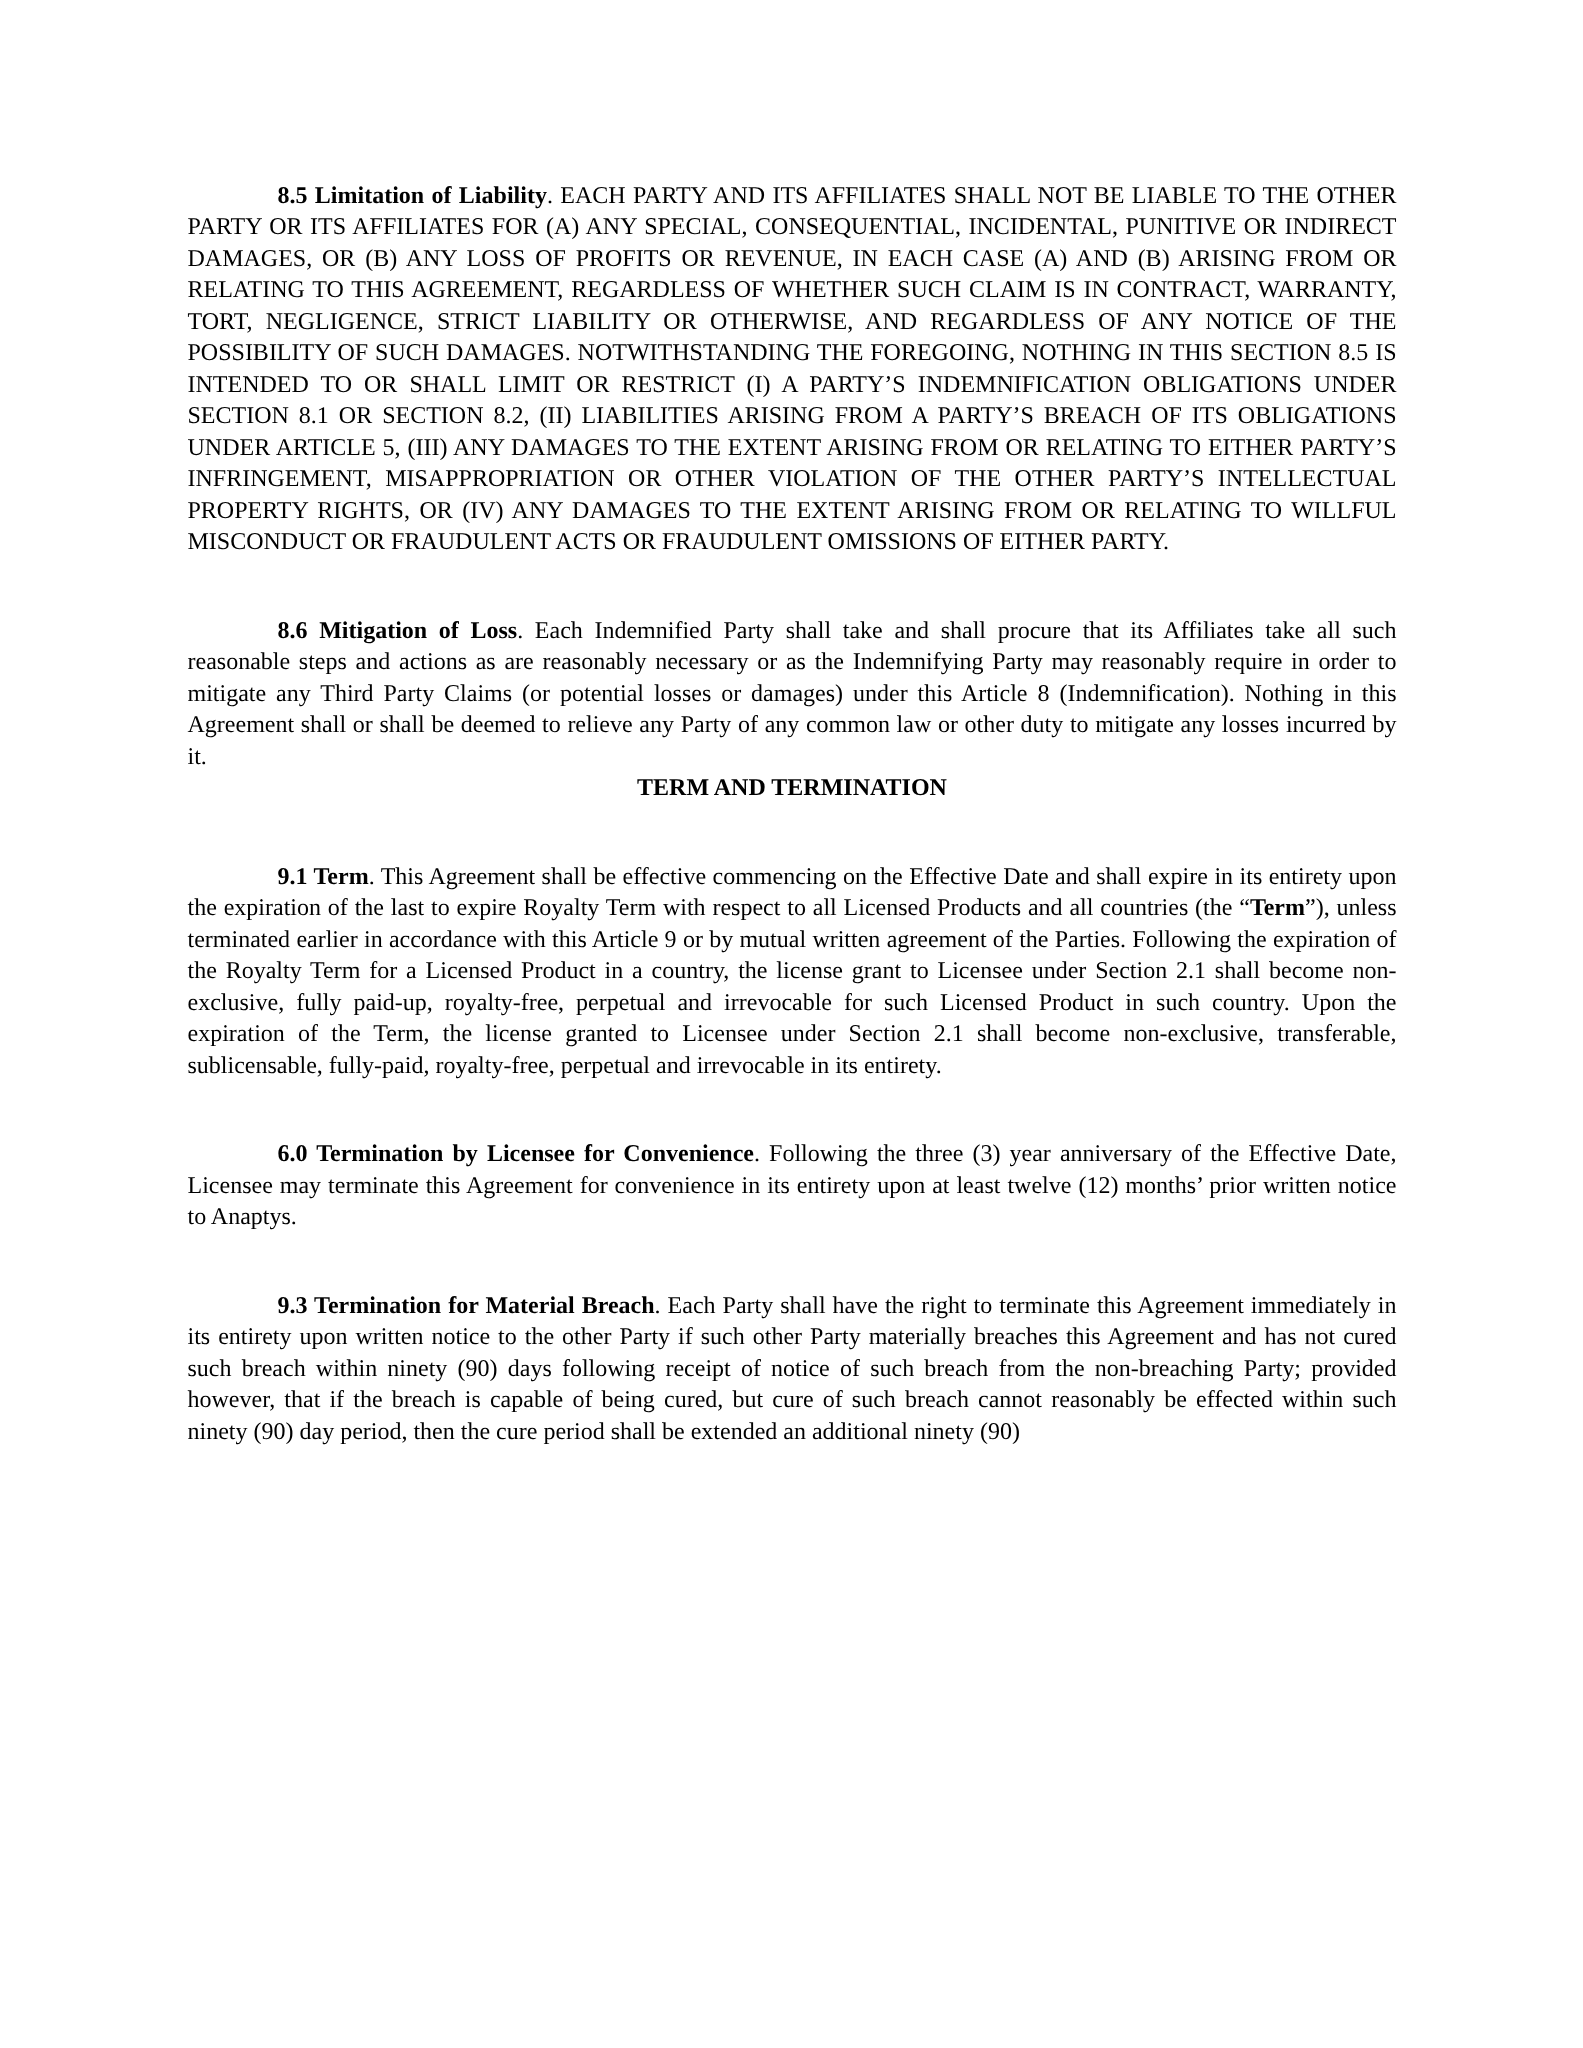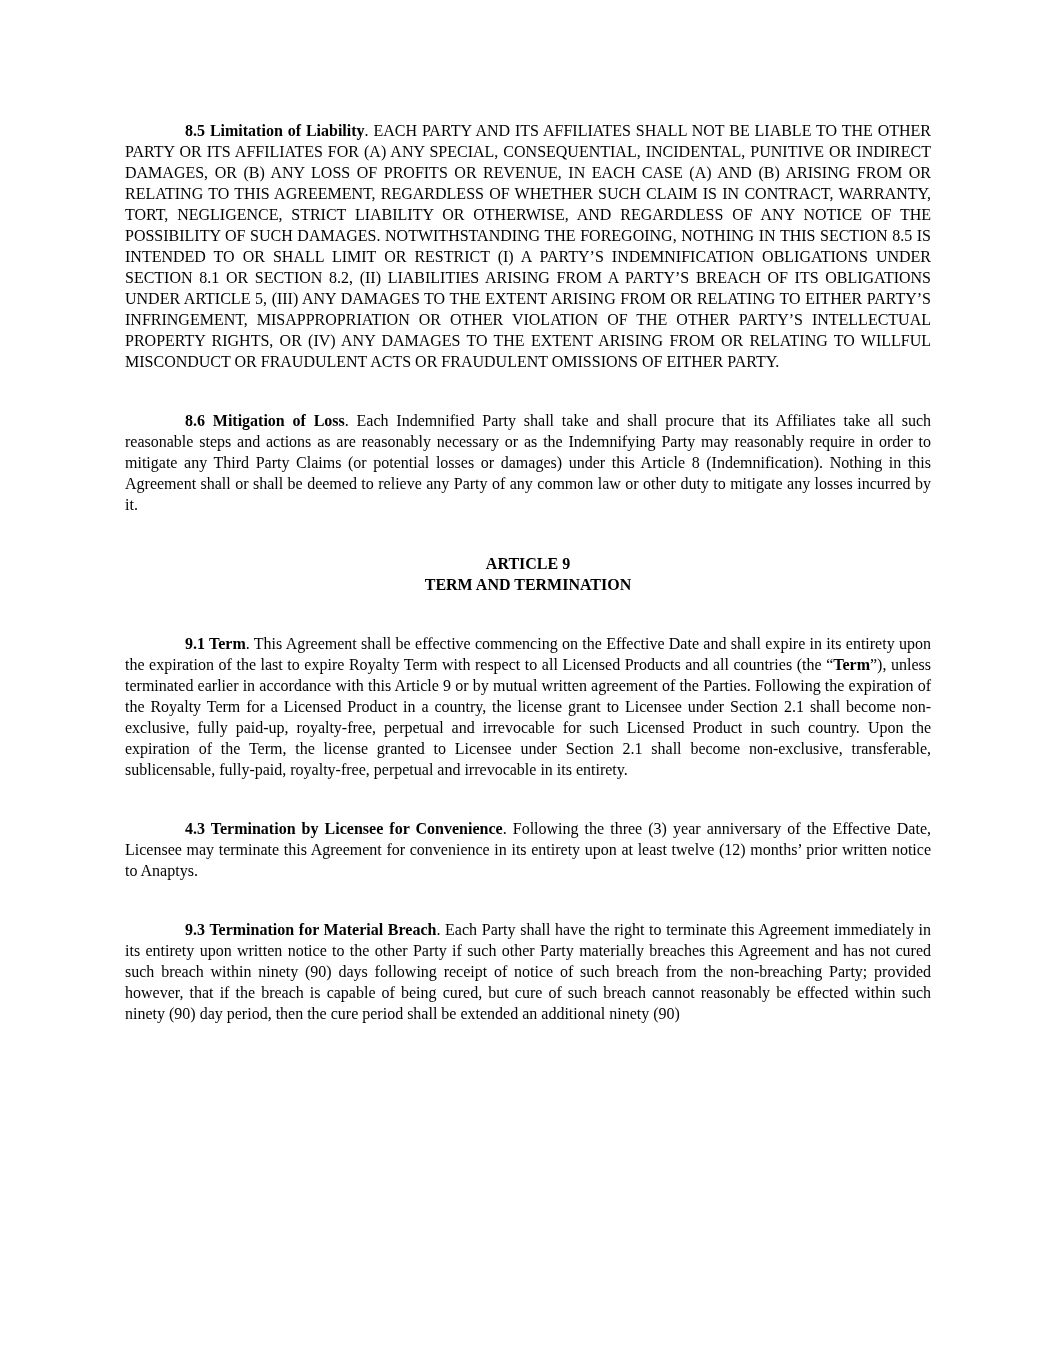--- a/index.html
+++ b/index.html
@@ -57,19 +57,18 @@
     line-height: 24px;
   }
 </style>
 </head>
 <body>
 
 <div class="page">
   <div class="content">
       <p class="para justify indent"><span class="seg-bold ">8.5 Limitation of Liability</span><span class="">. EACH PARTY AND ITS AFFILIATES SHALL NOT BE LIABLE TO THE OTHER PARTY OR ITS AFFILIATES FOR (A) ANY SPECIAL, CONSEQUENTIAL, INCIDENTAL, PUNITIVE OR INDIRECT DAMAGES, OR (B) ANY LOSS OF PROFITS OR REVENUE, IN EACH CASE (A) AND (B) ARISING FROM OR RELATING TO THIS AGREEMENT, REGARDLESS OF WHETHER SUCH CLAIM IS IN CONTRACT, WARRANTY, TORT, NEGLIGENCE, STRICT LIABILITY OR OTHERWISE, AND REGARDLESS OF ANY NOTICE OF THE POSSIBILITY OF SUCH DAMAGES. NOTWITHSTANDING THE FOREGOING, NOTHING IN THIS SECTION 8.5 IS INTENDED TO OR SHALL LIMIT OR RESTRICT (I) A PARTY’S INDEMNIFICATION OBLIGATIONS UNDER SECTION 8.1 OR SECTION 8.2, (II) LIABILITIES ARISING FROM A PARTY’S BREACH OF ITS OBLIGATIONS UNDER ARTICLE 5, (III) ANY DAMAGES TO THE EXTENT ARISING FROM OR RELATING TO EITHER PARTY’S INFRINGEMENT, MISAPPROPRIATION OR OTHER VIOLATION OF THE OTHER PARTY’S INTELLECTUAL PROPERTY RIGHTS, OR (IV) ANY DAMAGES TO THE EXTENT ARISING FROM OR RELATING TO WILLFUL MISCONDUCT OR FRAUDULENT ACTS OR FRAUDULENT OMISSIONS OF EITHER PARTY.</span></p>
       <p class="para justify indent"><span class="seg-bold ">8.6 Mitigation of Loss</span><span class="">. Each Indemnified Party shall take and shall procure that its Affiliates take all such reasonable steps and actions as are reasonably necessary or as the Indemnifying Party may reasonably require in order to mitigate any Third Party Claims (or potential losses or damages) under this Article 8 (</span><span class="seg-italic">Indemnification</span><span class="">). Nothing in this Agreement shall or shall be deemed to relieve any Party of any common law or other duty to mitigate any losses incurred by it.</span></p>
-      <p class="para center bold"><span class="seg-bold ">ARTICLE 9</span></p>
       <p class="para center bold tight"><span class="seg-bold ">TERM AND TERMINATION</span></p>
       <p class="para justify indent"><span class="seg-bold ">9.1 Term</span><span class="">. This Agreement shall be effective commencing on the Effective Date and shall expire in its entirety upon the expiration of the last to expire Royalty Term with respect to all Licensed Products and all countries (the “</span><span class="seg-bold ">Term</span><span class="">”), unless terminated earlier in accordance with this Article 9 or by mutual written agreement of the Parties. Following the expiration of the Royalty Term for a Licensed Product in a country, the license grant to Licensee under Section 2.1 shall become non-exclusive, fully paid-up, royalty-free, perpetual and irrevocable for such Licensed Product in such country. Upon the expiration of the Term, the license granted to Licensee under Section 2.1 shall become non-exclusive, transferable, sublicensable, fully-paid, royalty-free, perpetual and irrevocable in its entirety.</span></p>
-      <p class="para justify indent"><span class="seg-bold ">4.3 Termination by Licensee for Convenience</span><span class="">. Following the three (3) year anniversary of the Effective Date, Licensee may terminate this Agreement for convenience in its entirety upon at least twelve (12) months’ prior written notice to Anaptys.</span></p>
+      <p class="para justify indent"><span class="seg-bold ">6.0 Termination by Licensee for Convenience</span><span class="">. Following the three (3) year anniversary of the Effective Date, Licensee may terminate this Agreement for convenience in its entirety upon at least twelve (12) months’ prior written notice to Anaptys.</span></p>
       <p class="para justify indent"><span class="seg-bold ">9.3 Termination for Material Breach</span><span class="">.  Each Party shall have the right to terminate this Agreement immediately in its entirety upon written notice to the other Party if such other Party materially breaches this Agreement and has not cured such breach within ninety (90) days following receipt of notice of such breach from the non-breaching Party; provided however, that if the breach is capable of being cured, but cure of such breach cannot reasonably be effected within such ninety (90) day period, then the cure period shall be extended an additional ninety (90)</span></p>
     </div>
 </div>
 
 </body></html>

